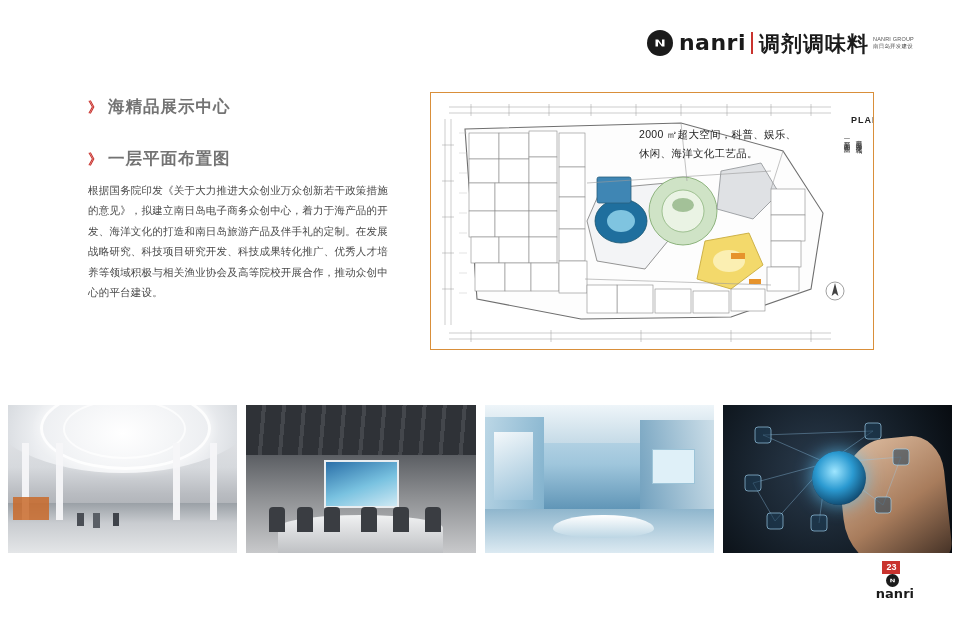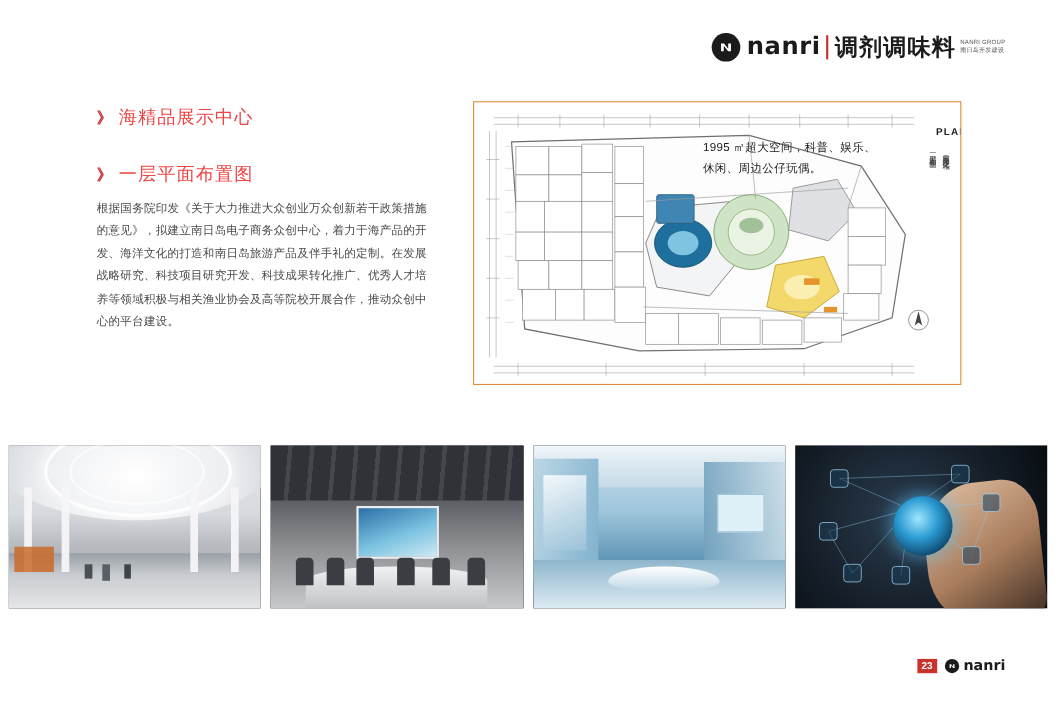--- a/index.html
+++ b/index.html
@@ -81,22 +81,22 @@
   }
   .sec-chev {
     color: #c9332e;
     font-size: 14px;
     font-weight: 700;
     margin-right: 6px;
     line-height: 1;
   }
   .sec-title-text {
     font-size: 16.5px;
-    font-weight: 400;
-    color: #ef4444;
+    font-weight: 700;
+    color: #737373;
     letter-spacing: 1px;
   }
   .sec-body {
     font-size: 10.5px;
     line-height: 1.95;
     color: #4a4a4a;
     letter-spacing: .2px;
     text-align: justify;
   }
   .sec-gap { height: 20px; }
@@ -218,23 +218,24 @@
               background:linear-gradient(150deg,#e2c2a6 0%,#a87c5c 55%,#3d2c22 100%);
               border-radius:46% 30% 14% 40%; transform:rotate(-6deg); }
   .p4-core { position:absolute; left:39%; top:31%; width:54px; height:54px; border-radius:50%;
              background:radial-gradient(circle at 42% 38%, #9fe6ff 0%, #2b9ad1 40%, #0c3f63 80%);
              box-shadow:0 0 18px rgba(90,190,240,.8); }
 
   
   .footer {
     position: absolute;
     right: 46px;
-    bottom: 28px;
+    bottom: 40px;
     display: flex;
-    align-items: flex-start;
+    align-items: center;
+    flex-direction: column;
   }
   .pg-badge {
     background: #c9332e;
     color: #fff;
     font-size: 9px;
     font-weight: 700;
     padding: 2px 4px;
     margin-right: 7px;
     line-height: 1;
   }
@@ -394,22 +395,22 @@
       </g>
 
       <g transform="translate(404,198)">
         <circle r="9" fill="none" stroke="#777" stroke-width="0.7"></circle>
         <path d="M0 -8 L3.4 5 L0 2.2 L-3.4 5 Z" fill="#444"></path>
       </g>
     </svg>
   </div>
 
   <div class="plan-note">
-    <div>1995 ㎡超大空间，科普、娱乐、</div>
-    <div>休闲、周边公仔玩偶。</div>
+    <div>2000 ㎡超大空间，科普、娱乐、</div>
+    <div>休闲、海洋文化工艺品。</div>
   </div>
 
   <div class="plan-label">PLAN</div>
   <div class="plan-label-v">南日岛海洋文化城</div>
   <div class="plan-label-v2">一层平面布置图</div>
 </div>
 
 <div class="photos">
 
   <div class="photo">

